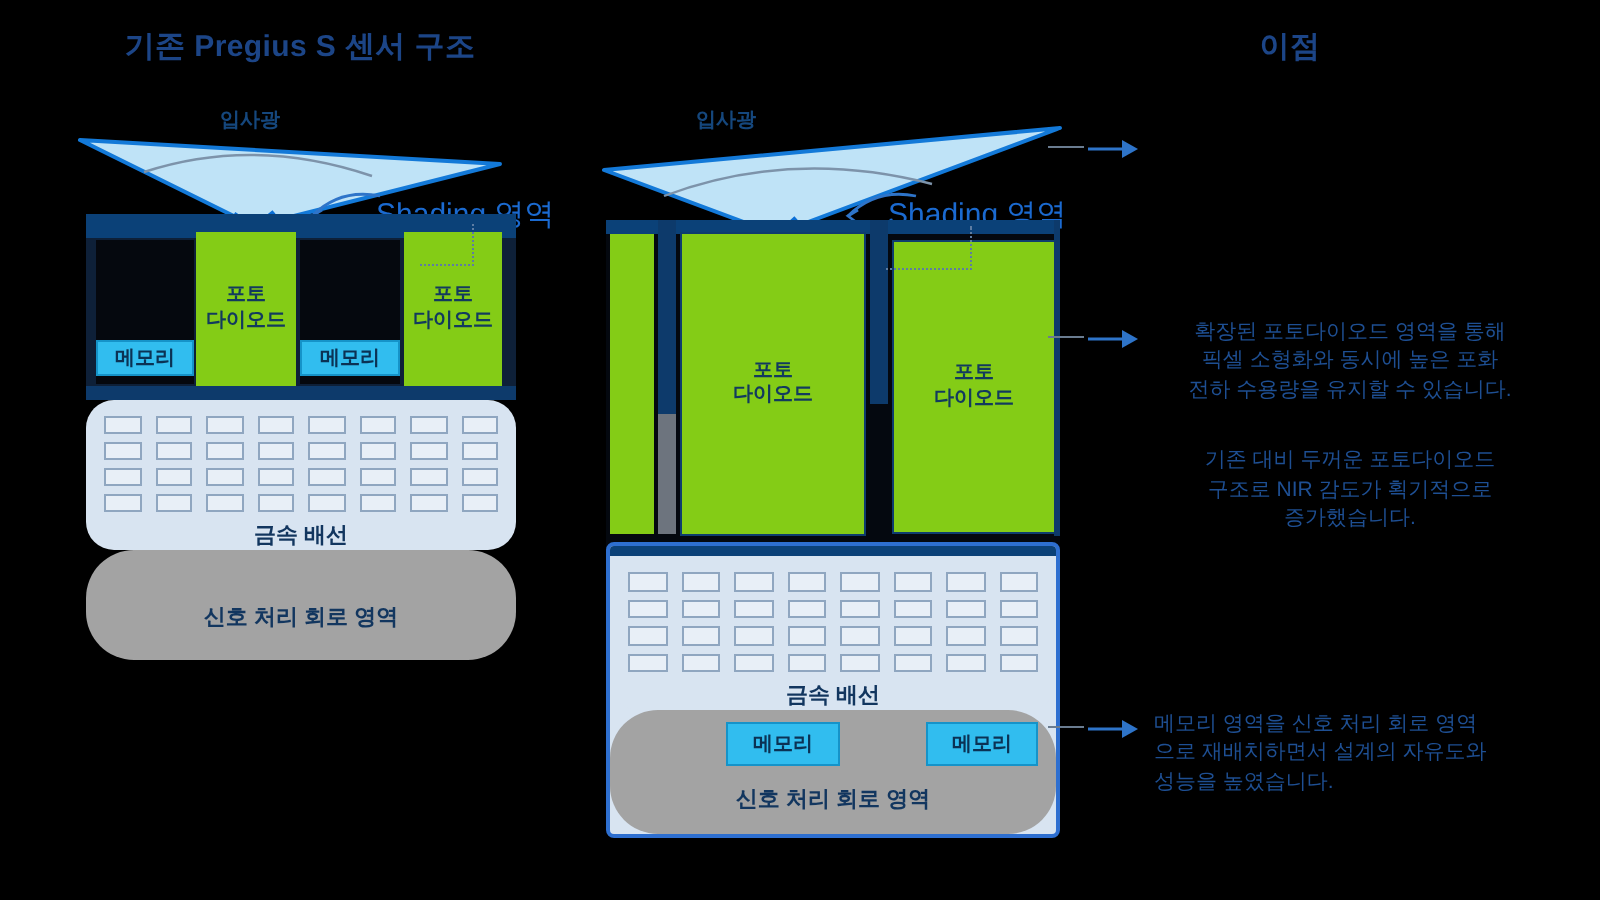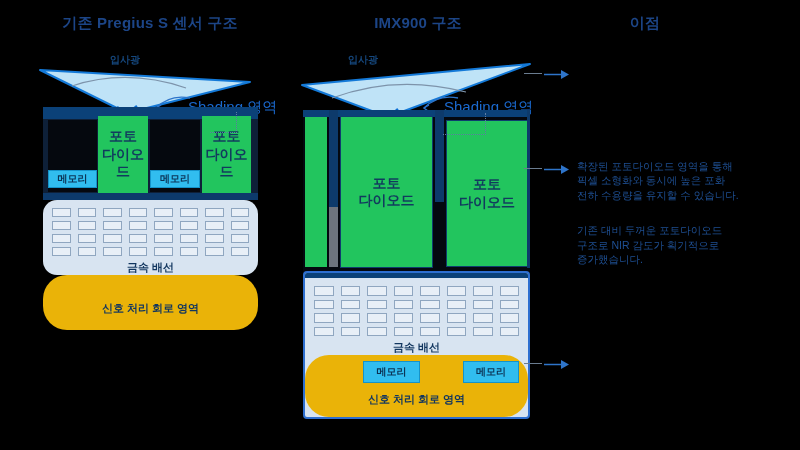--- a/index.html
+++ b/index.html
@@ -7,31 +7,31 @@
          font-family:"Liberation Sans", sans-serif;}
   .abs{position:absolute;}
   .title{font-size:15px;font-weight:bold;color:#1c4587;text-align:center;letter-spacing:0.2px;}
   .small-lbl{font-size:10px;font-weight:bold;color:#15477d;text-align:center;}
   .shading-lbl{font-size:15px;font-weight:normal;color:#1b6ad0;white-space:nowrap;}
   
   .body-left{left:43px;top:107px;width:215px;height:93px;background:#0e2038;}
   .navy{background:#0b4178;}
   .navy2{background:#0d3a6b;}
   .dark-block{background:#05080e;}
-  .pd-box{background:#22c55e;display:flex;align-items:center;justify-content:center;
-          font-size:14px;font-weight:600;color:#123a5e;text-align:center;white-space:pre-line;line-height:1.25;}
+  .pd-box{background:#84cc16;display:flex;align-items:center;justify-content:center;
+          font-size:10px;font-weight:600;color:#123a5e;text-align:center;white-space:pre-line;line-height:1.25;}
   .pd-border{border:1px solid #0e3d6e;box-sizing:border-box;}
   .mem-box{background:#31bdef;border:1px solid #1593c9;box-sizing:border-box;display:flex;align-items:center;justify-content:center;
            font-size:10px;font-weight:bold;color:#0b3254;}
   .wire-section{background:#d8e4f1;display:flex;flex-direction:column;border-radius:14px;}
   .wire-grid{display:grid;grid-template-columns:repeat(8,1fr);grid-template-rows:repeat(4,1fr);
              gap:4px 7px;padding:8px 9px 0 9px;height:50px;}
   .wire-cell{background:#e8eff7;border:1px solid #8fa6c0;box-sizing:border-box;}
   .sec-lbl{font-size:11px;font-weight:bold;color:#12365f;text-align:center;}
-  .signal-section{background:#eab308;border-radius:24px;}
+  .signal-section{background:#a3a3a3;border-radius:24px;}
   .dotted-v{border-left:1px dotted #5e7da3;width:0;}
   .dotted-h{border-top:1px dotted #5e7da3;height:0;}
   .tick{height:1px;background:#6a7c90;}
   .bullet{width:196px;font-size:10.5px;line-height:1.38;color:#1e4f93;white-space:pre-line;}
   .bottom-box{left:303px;top:271px;width:227px;height:148px;border:2px solid #2e6fd0;border-radius:4px;
               box-sizing:border-box;background:#d8e4f1;overflow:hidden;display:flex;flex-direction:column;}
   .gray-bar{background:#6d747e;}
 </style>
 </head>
 <body>
@@ -105,21 +105,20 @@
         <div class="wire-cell"></div>
         <div class="wire-cell"></div>
       </div>
     <div class="sec-lbl" style="margin-top:4px;">금속 배선</div>
   </div>
 
   <div class="abs signal-section" style="left:43px;top:275px;width:215px;height:55px;">
     <div class="sec-lbl" style="padding-top:26px;">신호 처리 회로 영역</div>
   </div>
 
-  <div class="abs title" style="left:318px;top:14px;width:200px;">IMX900 구조</div>
 
   <div class="abs small-lbl" style="left:338px;top:53px;width:50px;">입사광</div>
 
   <svg class="abs" style="left:298px;top:56px;" width="240" height="64" viewBox="0 0 240 64">
     <polygon points="4,29 232,8 90,61" fill="#bfe3f7" stroke="#1379d8" stroke-width="2" stroke-linejoin="round"></polygon>
     <path d="M 34,42 Q 98,18 168,36" fill="none" stroke="#7d93aa" stroke-width="1.2"></path>
     <path d="M 80,55 L 90,62 L 100,53" fill="none" stroke="#0b6fd6" stroke-width="2.4"></path>
   </svg>
 
   <div class="abs shading-lbl" style="left:444px;top:98px;">Shading 영역</div>
@@ -203,23 +202,26 @@
   <svg class="abs" style="left:544px;top:163px;" width="26" height="13" viewBox="0 0 26 13">
     <line x1="0" y1="6.5" x2="17" y2="6.5" stroke="#2e74c9" stroke-width="1.5"></line>
     <polygon points="17,2 25,6.5 17,11" fill="#2e74c9"></polygon>
   </svg>
   <svg class="abs" style="left:544px;top:358px;" width="26" height="13" viewBox="0 0 26 13">
     <line x1="0" y1="6.5" x2="17" y2="6.5" stroke="#2e74c9" stroke-width="1.5"></line>
     <polygon points="17,2 25,6.5 17,11" fill="#2e74c9"></polygon>
   </svg>
 
 
-  <div class="abs" style="left:577px;top:159px;">
+  <div class="abs" style="left:577px;top:159px;text-align:center;">
     <div class="bullet">확장된 포토다이오드 영역을 통해
 픽셀 소형화와 동시에 높은 포화
 전하 수용량을 유지할 수 있습니다.</div>
     <div class="bullet" style="margin-top:21px;">기존 대비 두꺼운 포토다이오드
 구조로 NIR 감도가 획기적으로
 증가했습니다.</div>
   </div>
 
+  <div class="abs bullet" style="left:577px;top:355px;">메모리 영역을 신호 처리 회로 영역
+으로 재배치하면서 설계의 자유도와
+성능을 높였습니다.</div>
 
 </div>
 
 </body></html>

